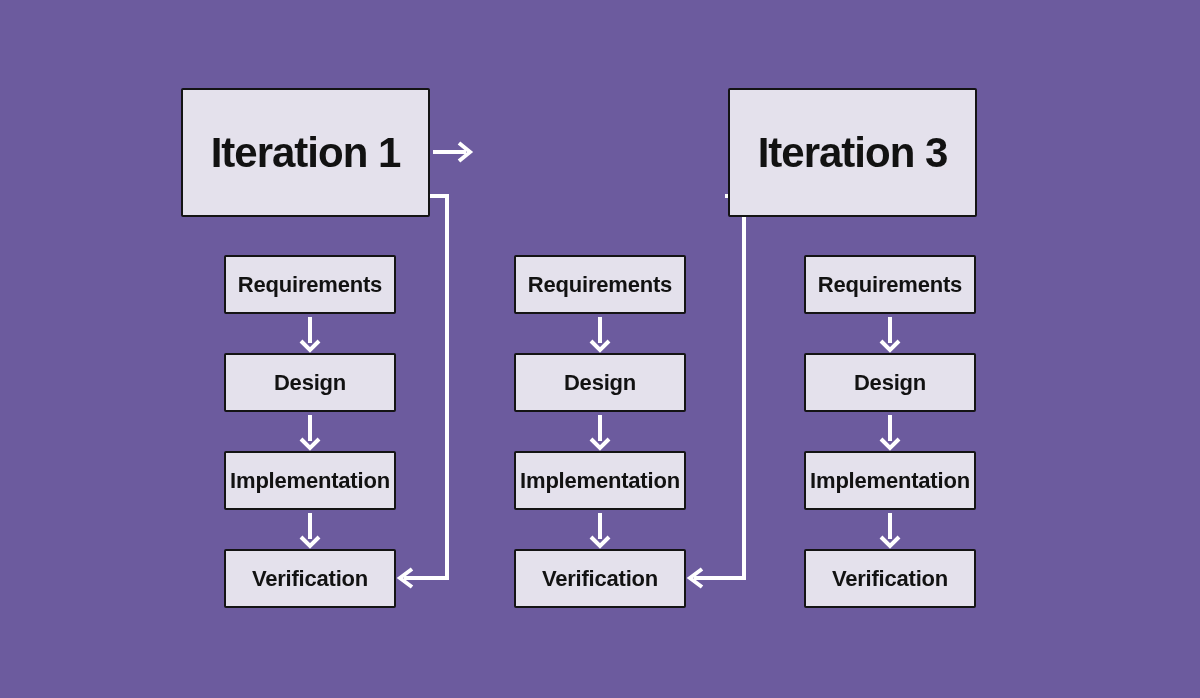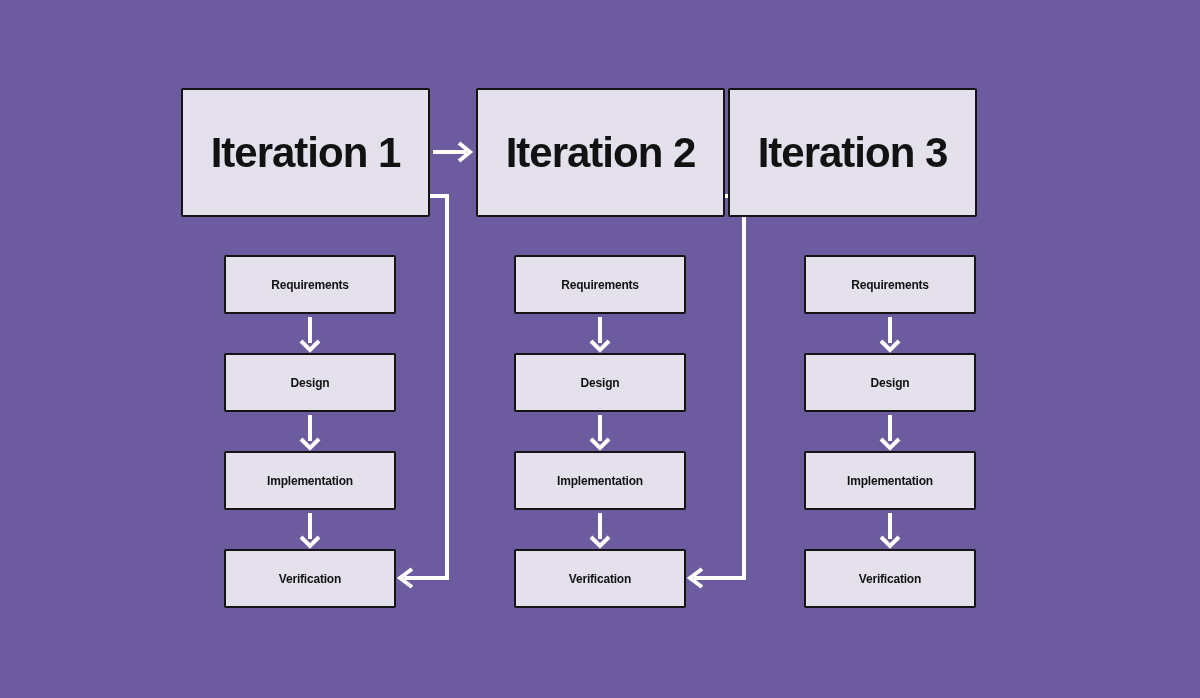--- a/index.html
+++ b/index.html
@@ -42,21 +42,21 @@
   .hdr {
     width: 249px;
     height: 129px;
     font-size: 42px;
     font-weight: 700;
     letter-spacing: -1px;
   }
   .stage {
     width: 172px;
     height: 59px;
-    font-size: 12px;
+    font-size: 22px;
     font-weight: 700;
     letter-spacing: -0.2px;
   }
 </style>
 </head>
 <body>
 
 <div class="canvas">
 
   <svg class="connector-layer" width="1200" height="698" viewBox="0 0 1200 698" xmlns="http://www.w3.org/2000/svg">
@@ -128,23 +128,20 @@
   <div class="node stage" style="left:224px;top:353px">
     <span>Design</span>
   </div>
   <div class="node stage" style="left:224px;top:451px">
     <span>Implementation</span>
   </div>
   <div class="node stage" style="left:224px;top:549px">
     <span>Verification</span>
   </div>
 
-  <div class="node hdr" style="left:476px;top:88px">
-    <span>Iteration 2</span>
-  </div>
   <div class="node stage" style="left:514px;top:255px">
     <span>Requirements</span>
   </div>
   <div class="node stage" style="left:514px;top:353px">
     <span>Design</span>
   </div>
   <div class="node stage" style="left:514px;top:451px">
     <span>Implementation</span>
   </div>
   <div class="node stage" style="left:514px;top:549px">

